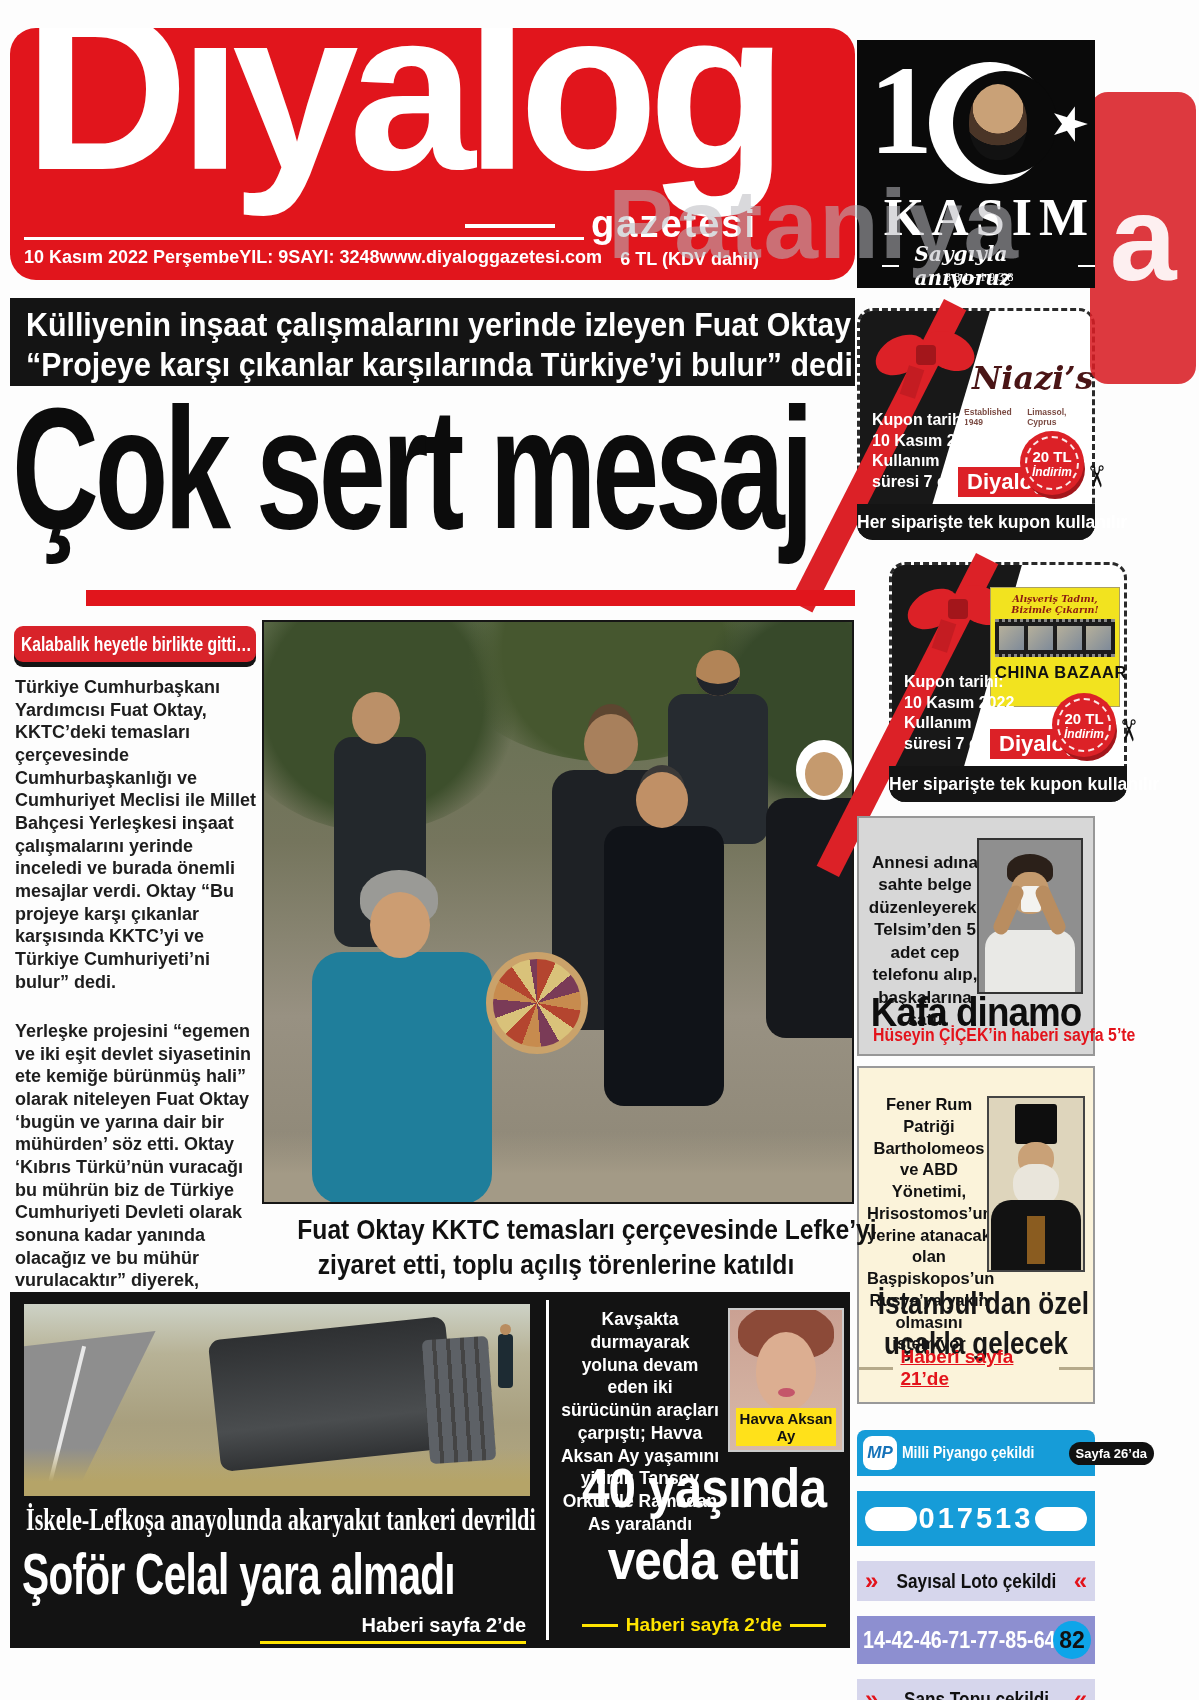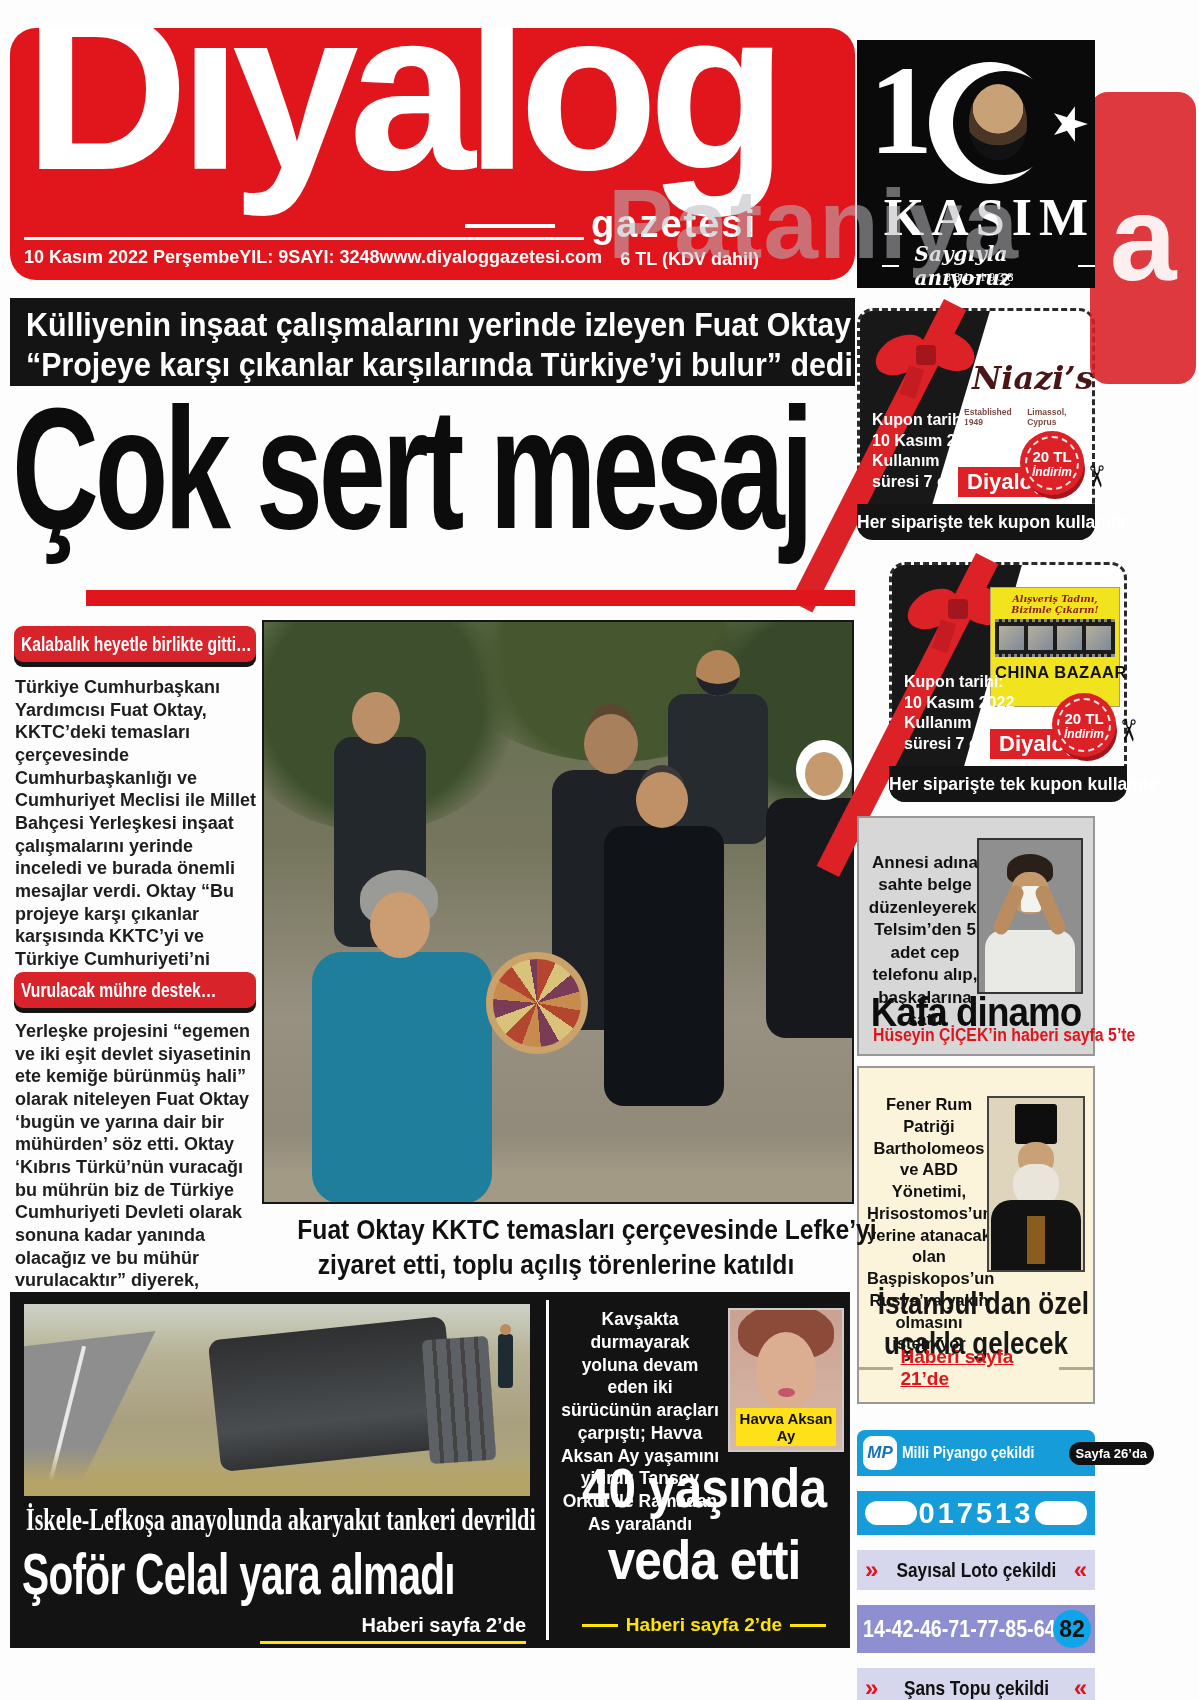--- a/index.html
+++ b/index.html
@@ -118,21 +118,21 @@
   .patrik-ref{position:absolute;left:0;right:0;bottom:12px;display:flex;align-items:center;justify-content:center;gap:7px;color:#e3131b;font-weight:700;font-size:19px;text-decoration:underline;}
   .patrik-ref .dash{width:38px;height:3px;background:#b5a98a;}
 
   
   .lotto{position:absolute;left:857px;top:1430px;width:238px;z-index:3;}
   .lot-row{position:relative;box-sizing:border-box;margin-bottom:15px;display:flex;align-items:center;}
   .lr1{height:46px;background:#169cd8;border-radius:8px 8px 0 0;padding:0 6px;gap:5px;}
   .mp-logo{width:34px;height:34px;background:#fff;border-radius:9px;color:#1673b9;font-weight:700;font-style:italic;font-size:17px;display:flex;align-items:center;justify-content:center;flex:0 0 auto;}
   .mp-label{color:#fff;font-weight:700;font-size:17px;white-space:nowrap;transform:scaleX(.82);transform-origin:left center;flex:1;}
   .mp-page{background:#111;color:#fff;border-radius:12px;font-size:13px;font-weight:700;padding:4px 7px;white-space:nowrap;flex:0 0 auto;}
-  .lr2{height:44px;background:#169cd8;justify-content:space-between;padding:0 8px;}
+  .lr2{height:55px;background:#169cd8;justify-content:space-between;padding:0 8px;}
   .pill{width:52px;height:24px;background:#fff;border-radius:12px;}
   .mp-number{color:#fff;font-weight:700;font-size:29px;letter-spacing:3px;}
   .lrlav{height:40px;background:#d6d6ec;justify-content:space-between;padding:0 8px;}
   .lrlav .lbl{color:#101010;font-weight:700;font-size:21px;white-space:nowrap;transform:scaleX(.82);}
   .chev{color:#e3131b;font-weight:700;font-size:24px;line-height:1;}
   .lrpur{height:48px;background:#8d8fd0;padding:0 6px;}
   .lot-nums{color:#fff;font-weight:700;font-size:24px;white-space:nowrap;transform:scaleX(.82);transform-origin:left center;}
   .lot-nums2{color:#fff;font-weight:700;font-size:28px;white-space:nowrap;transform:scaleX(.9);transform-origin:center;margin:0 auto;}
   .extra-ball{position:absolute;right:4px;top:5px;width:38px;height:38px;background:#0ea5e9;border-radius:50%;color:#111;font-weight:700;font-size:23px;display:flex;align-items:center;justify-content:center;}
 
@@ -207,23 +207,20 @@
     <div>“Projeye karşı çıkanlar karşılarında Türkiye’yi bulur” dedi</div>
   </div>
 
   <div class="lead-headline">Çok sert mesaj</div>
   <div class="lead-bar"></div>
 
   <div class="kicker" style="top:626px;">
       <span>Kalabalık heyetle birlikte gitti…</span>
     </div>
   <div class="body-text" style="top:676px;">Türkiye Cumhurbaşkanı Yardımcısı Fuat Oktay, KKTC’deki temasları çerçevesinde Cumhurbaşkanlığı ve Cumhuriyet Meclisi ile Millet Bahçesi Yerleşkesi inşaat çalışmalarını yerinde inceledi ve burada önemli mesajlar verdi. Oktay “Bu projeye karşı çıkanlar karşısında KKTC’yi ve Türkiye Cumhuriyeti’ni bulur” dedi.</div>
-  <div class="kicker" style="top:972px;">
-      <span>Vurulacak mühre destek…</span>
-    </div>
   <div class="body-text" style="top:1020px;"><span>Yerleşke projesini “egemen ve iki eşit devlet siyasetinin ete kemiğe bürünmüş hali”  olarak niteleyen Fuat Oktay ‘bugün ve yarına dair bir mühürden’ söz etti. Oktay ‘Kıbrıs Türkü’nün vuracağı bu mührün biz de Türkiye Cumhuriyeti Devleti olarak sonuna kadar yanında olacağız ve bu mühür vurulacaktır” diyerek, yerleşke konusundaki kararlılığı dile getirdi. </span><span class="page-ref-red">Haberi sayfa 4’te</span></div>
 
   <div class="photo-main">
     <div class="ph fol1"></div>
     <div class="ph fol2"></div>
     <div class="ph fol3"></div>
     <div class="ph p1b"></div>
     <div class="ph head p1h"></div>
     <div class="ph p3b"></div>
     <div class="ph p3h"></div>

